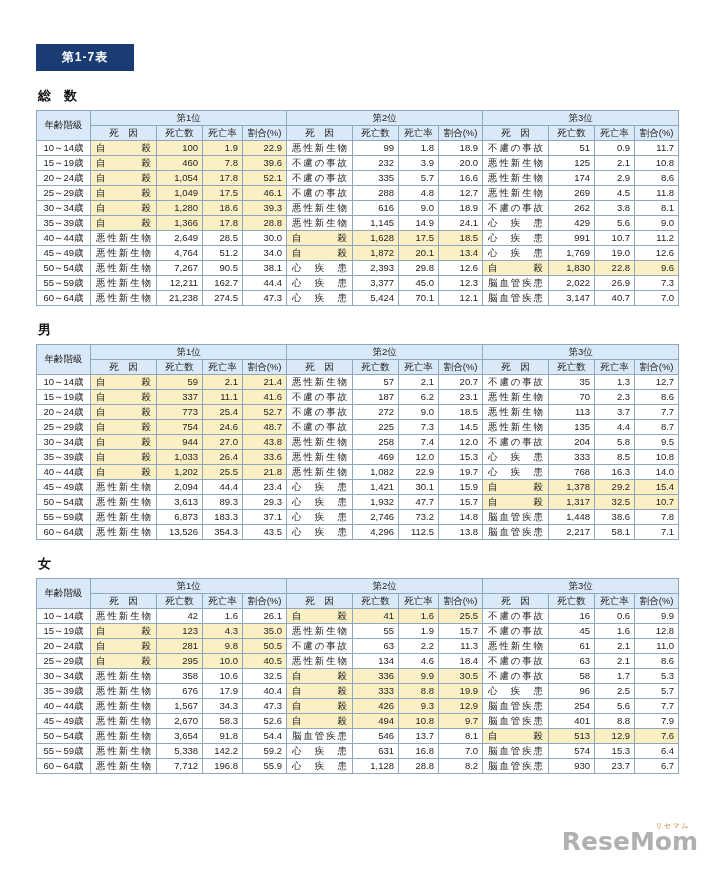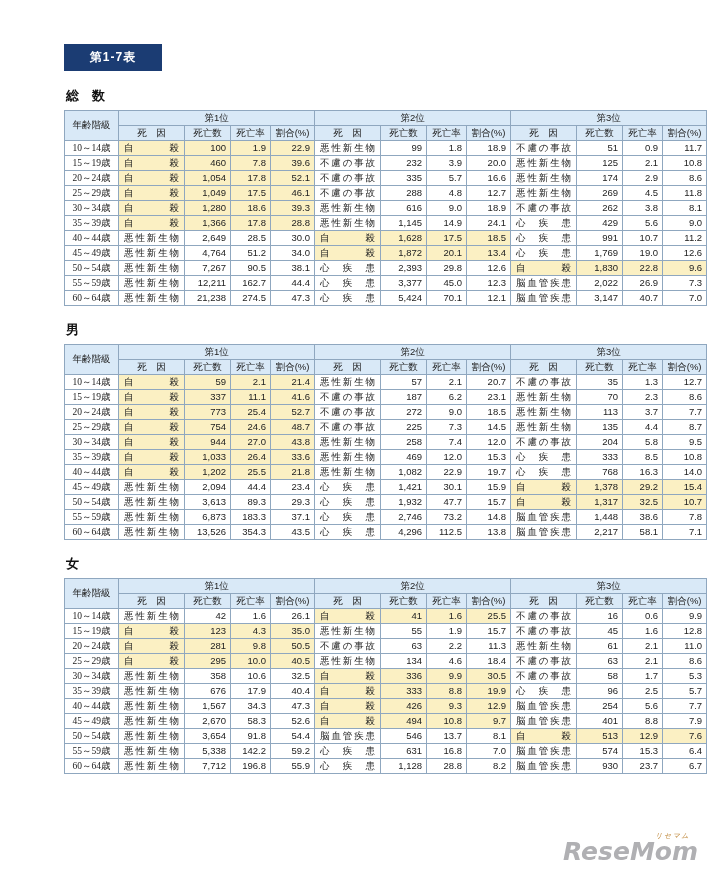--- a/index.html
+++ b/index.html
@@ -9,21 +9,21 @@
     --table-header:#d9e9f7;
     --suicide-highlight:#fbf0c3;
     --border:#8fa7bf;
   }
   *{margin:0;padding:0;box-sizing:border-box;}
   html,body{background:#fff;}
   body{
     width:718px;height:870px;position:relative;overflow:hidden;
     font-family:"Liberation Sans","DejaVu Sans",sans-serif;color:#222;
   }
-  .content{padding:44px 49px 0 36px;margin-left:28px;}
+  .content{padding:44px 49px 0 36px;}
 
   
   .title-band{display:flex;height:27px;}
   .table-no{
     background:var(--header-navy);color:#fff;font-weight:bold;font-size:12px;
     width:98px;display:flex;align-items:center;justify-content:center;letter-spacing:1px;flex:none;
   }
   .band-title{
     flex:1;background:var(--band-blue);color:var(--title-text);font-weight:bold;font-size:11.5px;
     display:flex;align-items:center;padding-left:14px;position:relative;letter-spacing:0.2px;
@@ -38,30 +38,30 @@
 
   table.stats{border-collapse:collapse;table-layout:fixed;width:642px;border:1px solid #6f8aa6;}
   .stats th,.stats td{
     border:1px solid var(--border);font-size:9.5px;height:15px;padding:0 3px;line-height:1.15;
     overflow:hidden;white-space:nowrap;
   }
   .stats thead th{
     background:var(--table-header);font-weight:normal;text-align:center;padding:1px 2px;color:#222;
   }
   th.cause-h{text-align:center;}
-  td.age{text-align:center;font-family:Liberation Serif, serif;}
+  td.age{text-align:center;}
   td.cause{text-align:justify;text-align-last:justify;padding:0 5px;}
   td.num{text-align:right;padding-right:4px;}
   td.hl{background:var(--suicide-highlight);}
 
   .notes{margin-top:15px;width:642px;}
   .note-line{font-size:9.5px;margin-top:3px;color:#222;}
   .note-line.source{text-align:right;}
 
-  .logo{position:absolute;right:20px;bottom:6px;font-style:italic;}
+  .logo{position:absolute;right:20px;bottom:16px;}
   .logo-kana{font-size:7px;color:#c08a3e;letter-spacing:1.5px;text-align:right;padding-right:8px;line-height:1;}
   .logo-text{font-size:25px;font-weight:bold;color:#b0b0b3;line-height:1;font-family:"DejaVu Sans","Liberation Sans",sans-serif;}
 </style>
 </head>
 <body>
 
 <div class="content">
 
   <div class="title-band">
     <div class="table-no">第1-7表</div>

